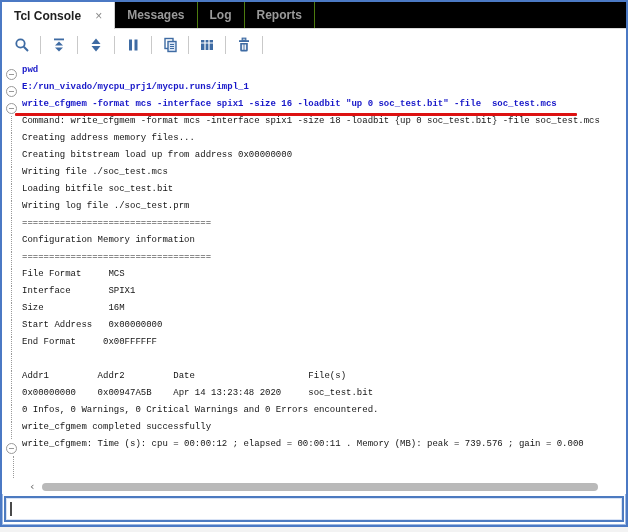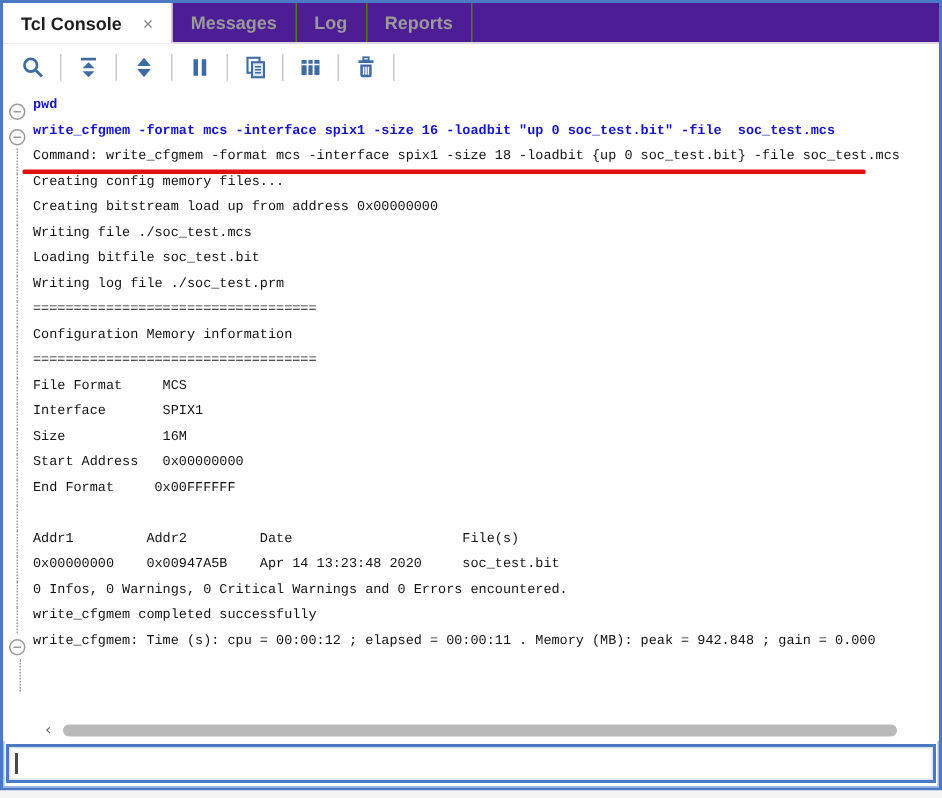--- a/index.html
+++ b/index.html
@@ -9,21 +9,21 @@
     background:#ffffff;
     border:2px solid #4b79c4;
     box-shadow:inset 0 0 0 1px #9db9e4;
     display:flex;flex-direction:column;
     font-family:"Liberation Sans",sans-serif;
     overflow:hidden;
   }
   
   .tabbar{
     height:27px;flex:0 0 27px;
-    background:#4c1d95;
+    background:#000000;
     display:flex;align-items:stretch;
     border-bottom:1px solid #dadada;
   }
   .tab{
     display:flex;align-items:center;
     padding:0 12px;
     font-size:12px;font-weight:bold;color:#9a9a9a;
     border-right:1px solid #4d7c0f;
     white-space:nowrap;cursor:default;
   }
@@ -204,29 +204,33 @@
   </div>
 
   <div class="console">
     <div class="lines">
         <div class="line cmd">
           <span class="gutter minus"></span>
           <span class="ltext">pwd</span>
         </div>
         <div class="line cmd">
           <span class="gutter minus"></span>
+          <span class="ltext">E:/run_vivado/mycpu_prj1/mycpu.runs/impl_1</span>
+        </div>
+        <div class="line cmd">
+          <span class="gutter minus"></span>
           <span class="ltext">write_cfgmem -format mcs -interface spix1 -size 16 -loadbit "up 0 soc_test.bit" -file  soc_test.mcs</span>
         </div>
         <div class="line out">
           <span class="gutter dots"></span>
           <span class="ltext">Command: write_cfgmem -format mcs -interface spix1 -size 18 -loadbit {up 0 soc_test.bit} -file soc_test.mcs</span>
         </div>
         <div class="line out">
           <span class="gutter dots"></span>
-          <span class="ltext">Creating config memory files...</span>
+          <span class="ltext">Creating address memory files...</span>
         </div>
         <div class="line out">
           <span class="gutter dots"></span>
           <span class="ltext">Creating bitstream load up from address 0x00000000</span>
         </div>
         <div class="line out">
           <span class="gutter dots"></span>
           <span class="ltext">Writing file ./soc_test.mcs</span>
         </div>
         <div class="line out">
@@ -284,21 +288,21 @@
         <div class="line out">
           <span class="gutter dots"></span>
           <span class="ltext">0 Infos, 0 Warnings, 0 Critical Warnings and 0 Errors encountered.</span>
         </div>
         <div class="line out">
           <span class="gutter dots"></span>
           <span class="ltext">write_cfgmem completed successfully</span>
         </div>
         <div class="line out">
           <span class="gutter minus"></span>
-          <span class="ltext">write_cfgmem: Time (s): cpu = 00:00:12 ; elapsed = 00:00:11 . Memory (MB): peak = 942.848 ; gain = 0.000</span>
+          <span class="ltext">write_cfgmem: Time (s): cpu = 00:00:12 ; elapsed = 00:00:11 . Memory (MB): peak = 739.576 ; gain = 0.000</span>
         </div>
       </div>
     <div class="dots-tail"></div>
     <div class="annotation-red" id="red-underline" style="top: 53px; background: rgb(221, 17, 17);"></div>
     <div class="hscroll">
       <span class="hs-arrow">‹</span>
       <div class="hs-thumb"></div>
     </div>
   </div>
 

